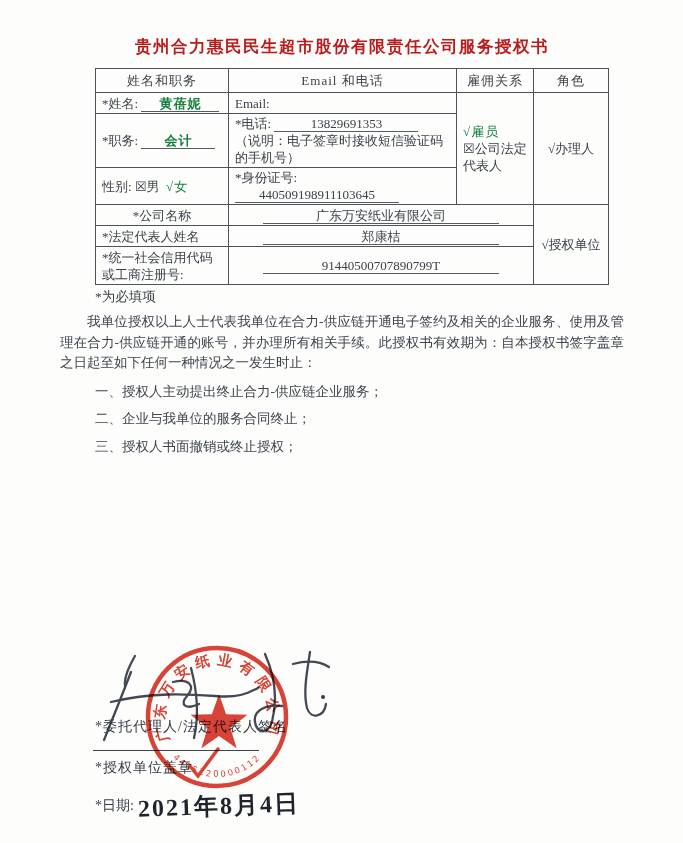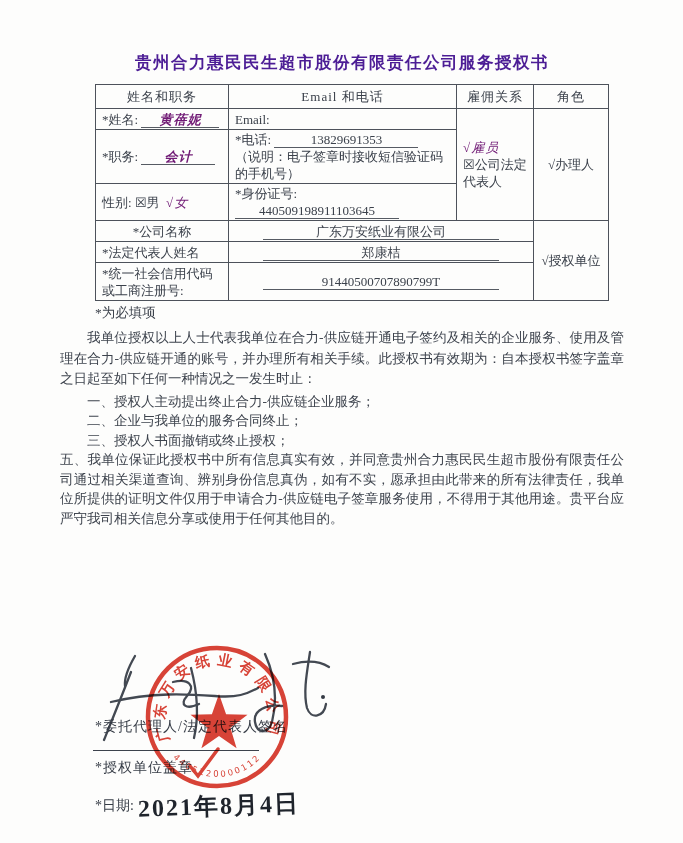--- a/index.html
+++ b/index.html
@@ -9,47 +9,47 @@
     margin:0 auto;
     background:#fdfdfc;
     color:#3d434d;
     font-family:"Liberation Serif","DejaVu Serif",serif;
     font-size:13.5px;
     overflow:hidden;
   }
   .content{position:absolute;left:60px;top:36px;width:564px;}
   .doc-title{
     text-align:center;font-size:16.5px;font-weight:bold;
-    letter-spacing:1.5px;color:#4c1d95;margin:16px 0 10px 0;
+    letter-spacing:1.5px;color:#b91c1c;margin:0 0 10px 0;
   }
   .para{line-height:21px;text-align:justify;margin:0 0 2px 0;}
   .para.indent{text-indent:2em;}
   .fill{
     display:inline-block;border-bottom:1px solid #565b63;
     text-align:center;line-height:15px;padding:0 8px;
   }
-  .hw{color:#701a75;font-weight:bold;letter-spacing:1px;font-style:italic;}
+  .hw{color:#15803d;font-weight:bold;letter-spacing:1px;}
   
   table.auth{
     border-collapse:collapse;margin:5px 0 0 35px;
     width:513px;table-layout:fixed;font-size:13px;color:#3b414b;
   }
   table.auth td,table.auth th{
     border:1.3px solid #4d525b;padding:1px 6px;
     font-weight:normal;vertical-align:middle;line-height:17px;
   }
   th.hd{text-align:center;height:21px;letter-spacing:1px;}
   td.c{text-align:center;}
   .r-sm{height:21px;}
   .r-md{height:54px;}
   .r-lg{height:38px;}
   .emp-cell{line-height:19px;padding-left:8px;}
   .note-line{margin:3px 0 6px 35px;line-height:18px;}
   .terms{line-height:19.5px;}
-  .term{text-align:justify;line-height:19.5px;margin:0;}
+  .term{text-align:justify;line-height:19.5px;margin:8px;}
   .term.short{text-indent:2em;}
   
   .sig-area{position:absolute;left:0;top:640px;width:683px;height:203px;}
   .sig-label{position:absolute;left:95px;top:78px;font-size:14px;color:#363c46;letter-spacing:1px;}
   .sig-line{position:absolute;left:93px;top:110px;width:166px;border-top:1.6px solid #3c424c;}
   .stamp-label{position:absolute;left:95px;top:119px;font-size:14px;color:#363c46;letter-spacing:1px;}
   .date-row{position:absolute;left:95px;top:150px;font-size:14px;color:#363c46;}
   .hw-date{
     display:inline-block;font-size:24px;color:#1f242c;font-weight:bold;
     transform:rotate(-2deg);letter-spacing:2px;margin-left:4px;vertical-align:-4px;
@@ -124,21 +124,20 @@
       </table>
 
     <div class="note-line">*为必填项</div>
 
     <p class="para indent" style="line-height:20.5px">我单位授权以上人士代表我单位在合力-供应链开通电子签约及相关的企业服务、使用及管理在合力-供应链开通的账号，并办理所有相关手续。此授权书有效期为：自本授权书签字盖章之日起至如下任何一种情况之一发生时止：</p>
 
     <div class="terms">
       <p class="term short">一、授权人主动提出终止合力-供应链企业服务；</p>
       <p class="term short">二、企业与我单位的服务合同终止；</p>
       <p class="term short">三、授权人书面撤销或终止授权；</p>
-      <p class="term">五、我单位保证此授权书中所有信息真实有效，并同意贵州合力惠民民生超市股份有限责任公司通过相关渠道查询、辨别身份信息真伪，如有不实，愿承担由此带来的所有法律责任，我单位所提供的证明文件仅用于申请合力-供应链电子签章服务使用，不得用于其他用途。贵平台应严守我司相关信息分享或使用于任何其他目的。</p>
     </div>
   </div>
 
   <div class="sig-area">
 
     <div class="sig-label">*委托代理人/法定代表人签名</div>
     <div class="sig-line"></div>
     <div class="stamp-label">*授权单位盖章</div>
     <div class="date-row"><span>*日期:</span><span class="hw-date">2021年8月4日</span></div>
 

